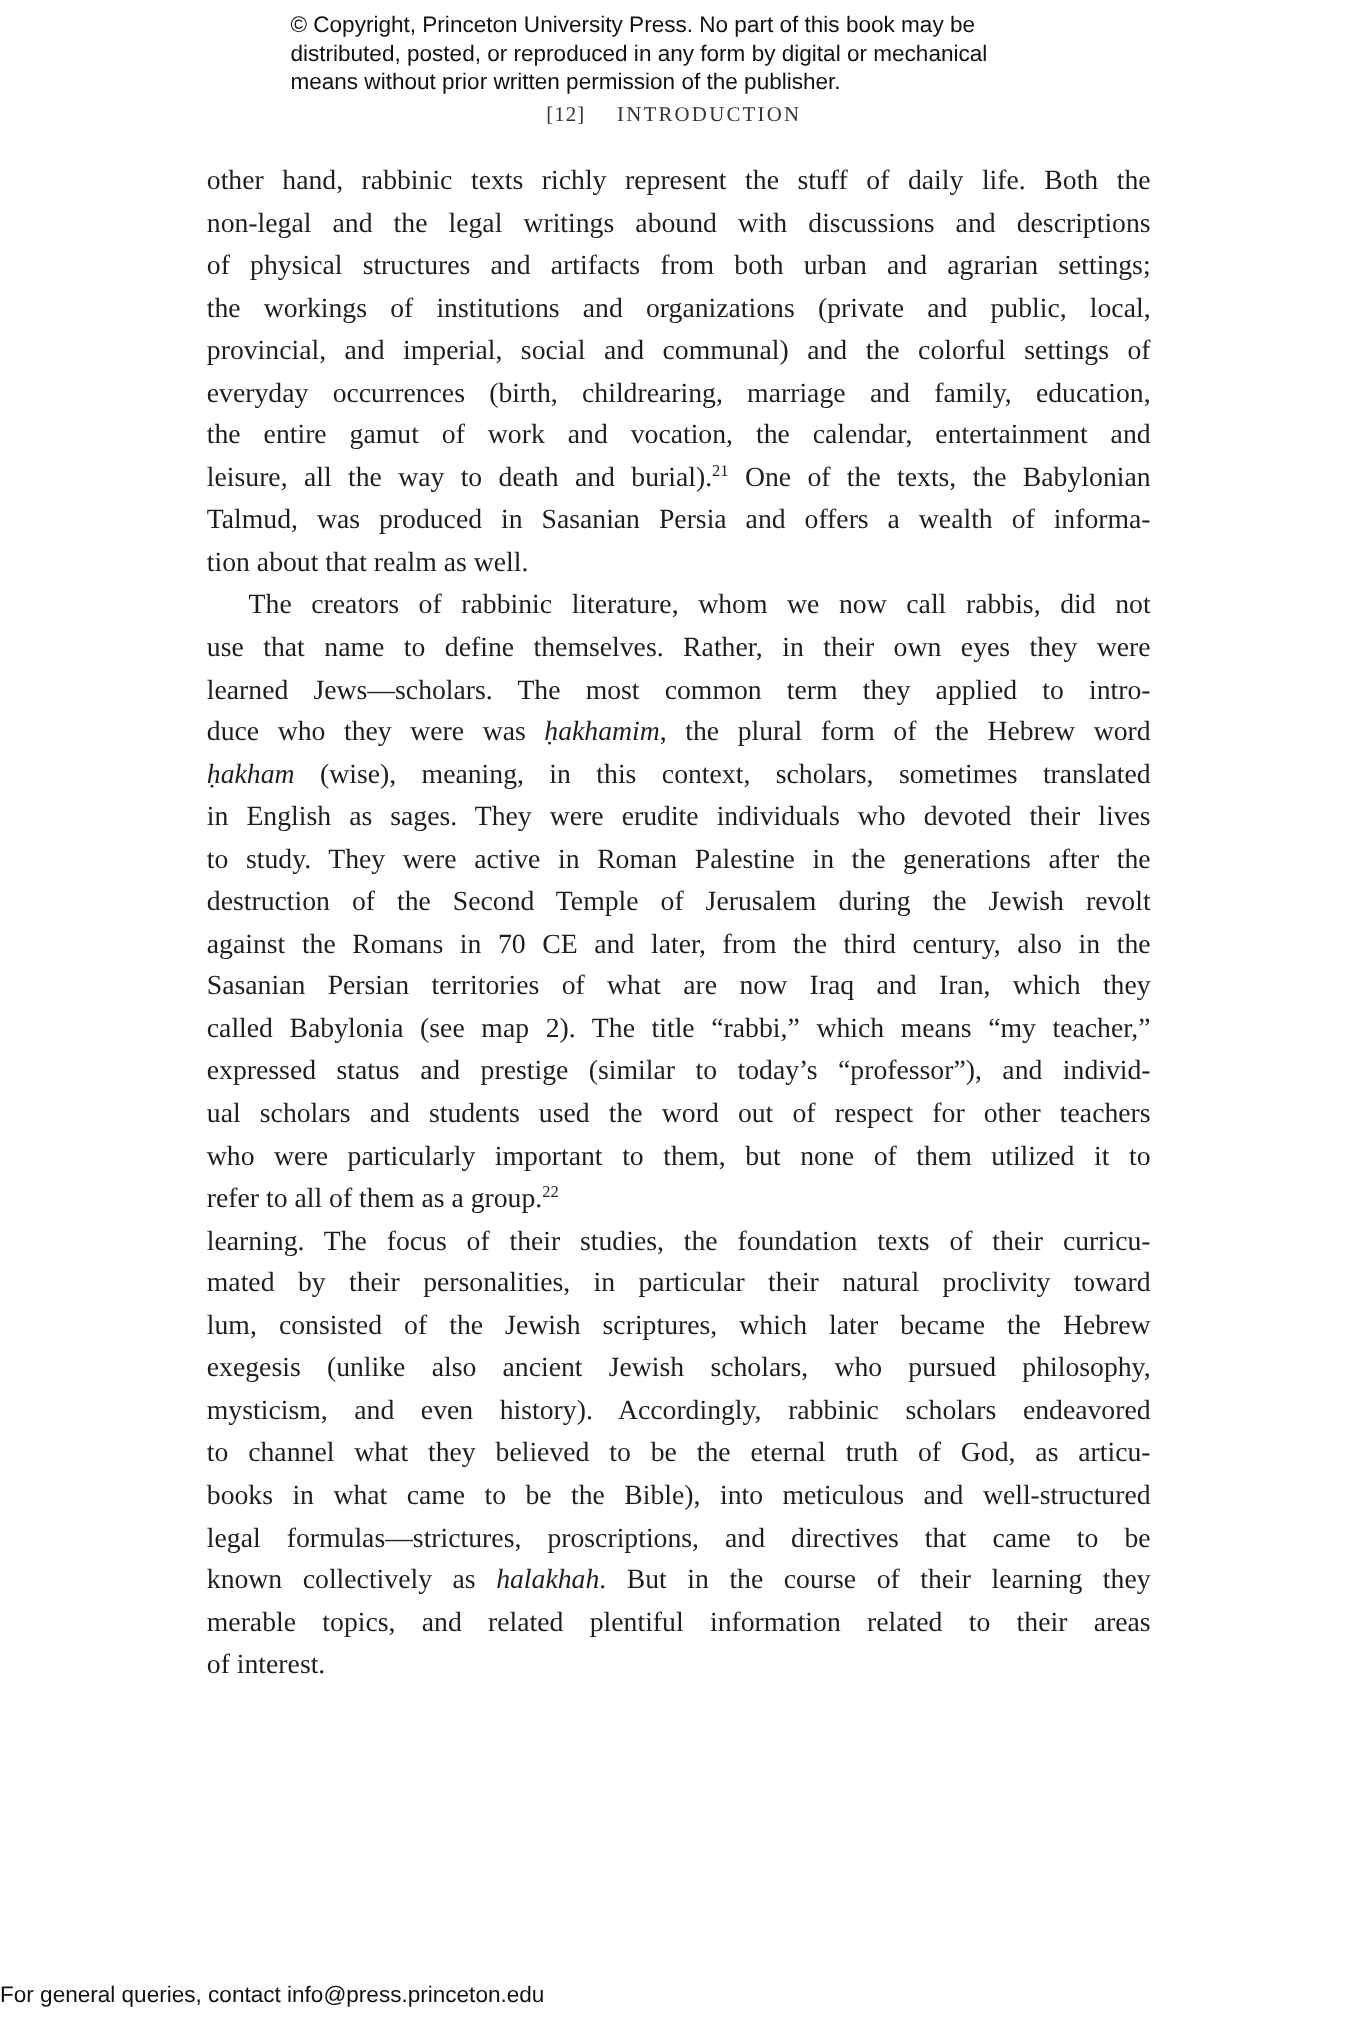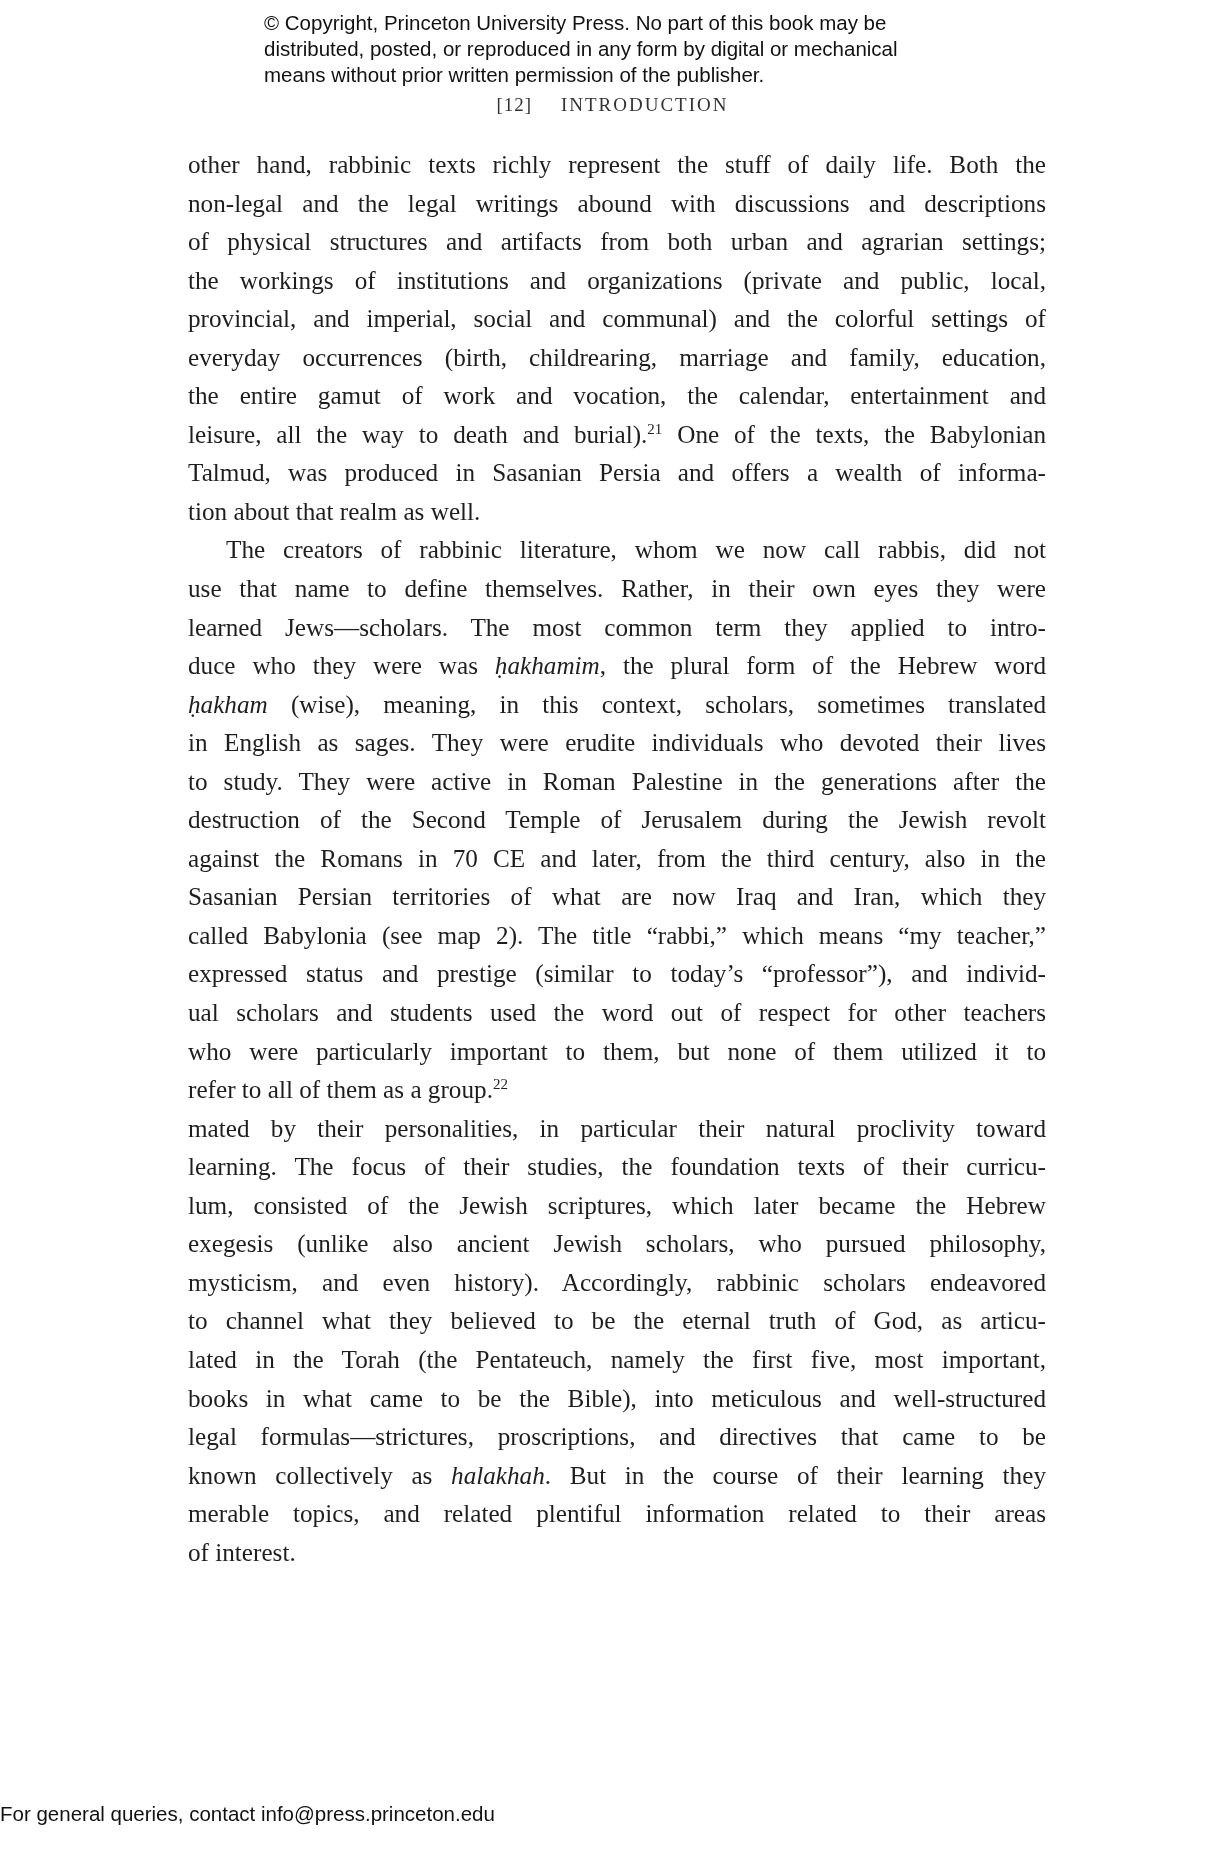--- a/index.html
+++ b/index.html
@@ -69,27 +69,26 @@
       <div class="line">destruction of the Second Temple of Jerusalem during the Jewish revolt</div>
       <div class="line">against the Romans in 70 CE and later, from the third century, also in the</div>
       <div class="line">Sasanian Persian territories of what are now Iraq and Iran, which they</div>
       <div class="line">called Babylonia (see map 2). The title “rabbi,” which means “my teacher,”</div>
       <div class="line">expressed status and prestige (similar to today’s “professor”), and individ-</div>
       <div class="line">ual scholars and students used the word out of respect for other teachers</div>
       <div class="line">who were particularly important to them, but none of them utilized it to</div>
       <div class="line last">refer to all of them as a group.<sup>22</sup></div>
     </div>
     <div>
+      <div class="line">learning. The focus of their studies, the foundation texts of their curricu-</div>
       <div class="line">mated by their personalities, in particular their natural proclivity toward</div>
-      <div class="line">learning. The focus of their studies, the foundation texts of their curricu-</div>
       <div class="line">lum, consisted of the Jewish scriptures, which later became the Hebrew</div>
       <div class="line">exegesis (unlike also ancient Jewish scholars, who pursued philosophy,</div>
       <div class="line">mysticism, and even history). Accordingly, rabbinic scholars endeavored</div>
       <div class="line">to channel what they believed to be the eternal truth of God, as articu-</div>
-      <div class="line">lated in the Torah (the Pentateuch, namely the first five, most important,</div>
       <div class="line">books in what came to be the Bible), into meticulous and well-structured</div>
       <div class="line">legal formulas—strictures, proscriptions, and directives that came to be</div>
       <div class="line">known collectively as <i>halakhah</i>. But in the course of their learning they</div>
       <div class="line">merable topics, and related plentiful information related to their areas</div>
       <div class="line last">of interest.</div>
     </div>
   </div>
 
 <div class="footer">For general queries, contact info@press.princeton.edu</div>
 

